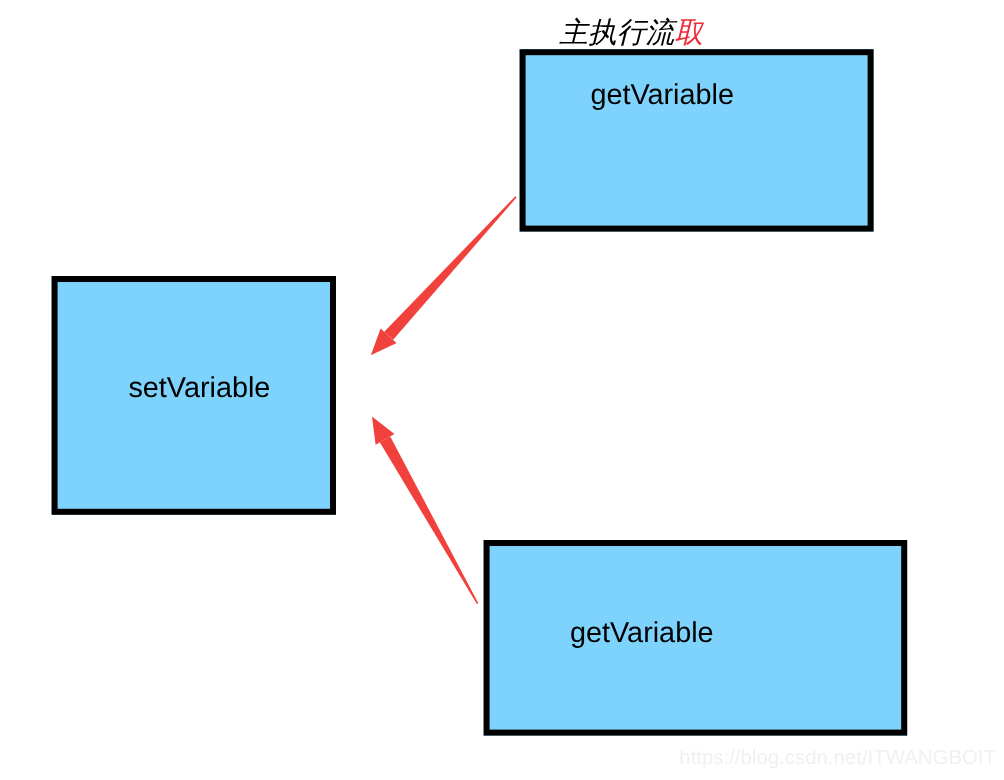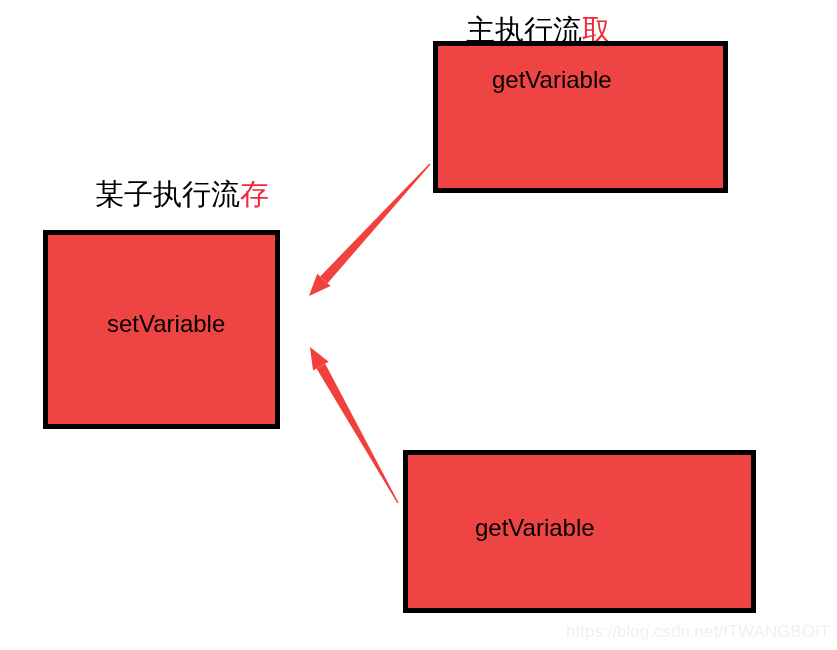--- a/index.html
+++ b/index.html
@@ -7,30 +7,31 @@
   .canvas {
     position: relative;
     width: 837px;
     height: 650px;
     background: #ffffff;
     overflow: hidden;
     font-family: "Liberation Sans", "DejaVu Sans", sans-serif;
   }
   .node-title {
     position: absolute;
-    font-size: 29px;
+    font-size: 24px;
     color: #000000;
     white-space: nowrap;
     letter-spacing: 0px;
+    font-style: italic;
   }
   .node-title .accent { color: #ed2b3a; }
   .box {
     position: absolute;
     border: 5px solid #000000;
-    background: #ef4444;
+    background: #7dd3fc;
   }
   .box-text {
     position: absolute;
     font-size: 24px;
     color: #000000;
     white-space: nowrap;
   }
   .arrow-layer {
     position: absolute;
     left: 0; top: 0;
@@ -52,23 +53,20 @@
 
 <div class="canvas">
 
   <div class="node-title" style="left:466px; top:11px;">
     <span>主执行流</span><span class="accent">取</span>
   </div>
   <div class="box" style="left:433px; top:41px; width:295px; height:152px;">
     <div class="box-text" style="left:54px; top:20px;">getVariable</div>
   </div>
 
-  <div class="node-title" style="left:95px; top:175px;">
-    <span>某子执行流</span><span class="accent">存</span>
-  </div>
   <div class="box" style="left:43px; top:230px; width:237px; height:199px;">
     <div class="box-text" style="left:59px; top:75px;">setVariable</div>
   </div>
 
   <div class="box" style="left:403px; top:450px; width:353px; height:163px;">
     <div class="box-text" style="left:67px; top:59px;">getVariable</div>
   </div>
 
   <svg class="arrow-layer" viewBox="0 0 837 650">
     <g>

